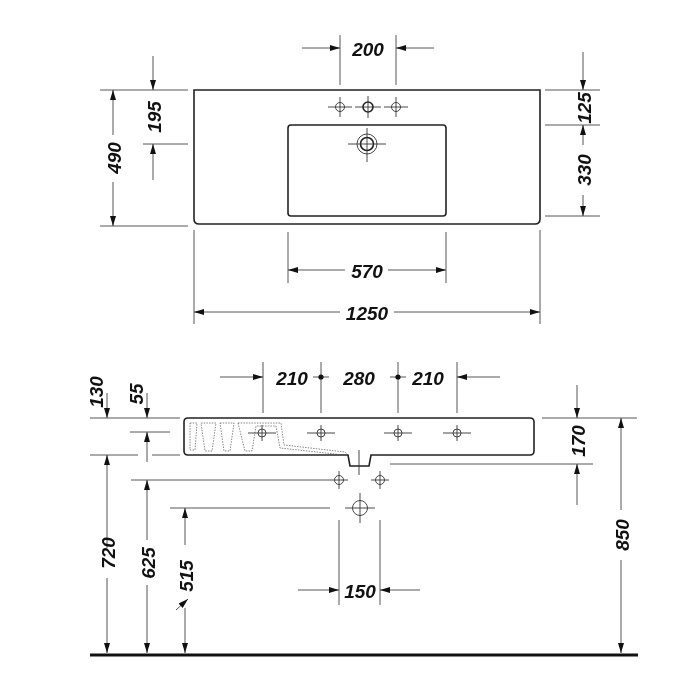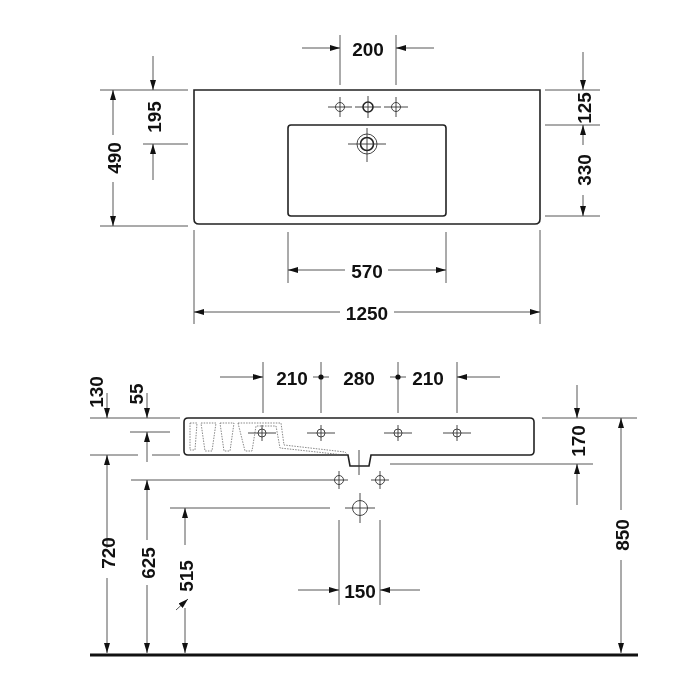--- a/index.html
+++ b/index.html
@@ -1,16 +1,16 @@
 <!DOCTYPE html>
 <html><head>
 <meta charset="utf-8">
 <style>
   html,body{margin:0;padding:0;background:#ffffff;}
-  #stage{position:relative;width:700px;height:700px;background:#fff;overflow:hidden;}
+  #stage{position:relative;width:700px;height:700px;background:#fff;overflow:hidden;font-style:italic;}
   svg{position:absolute;left:0;top:0;}
   .dim-text{font-family:"Liberation Sans","DejaVu Sans",sans-serif;font-weight:bold;font-size:19px;fill:#111;}
   .outline{fill:none;stroke:#222;stroke-width:1.6;}
   .thin{fill:none;stroke:#333;stroke-width:0.9;}
   .ext{fill:none;stroke:#444;stroke-width:0.9;}
   .dotted{fill:none;stroke:#555;stroke-width:0.7;stroke-dasharray:1.5 1.2;}
   .floor{stroke:#111;stroke-width:3;}
   .arrow{fill:#111;stroke:none;}
 </style>
 </head>

